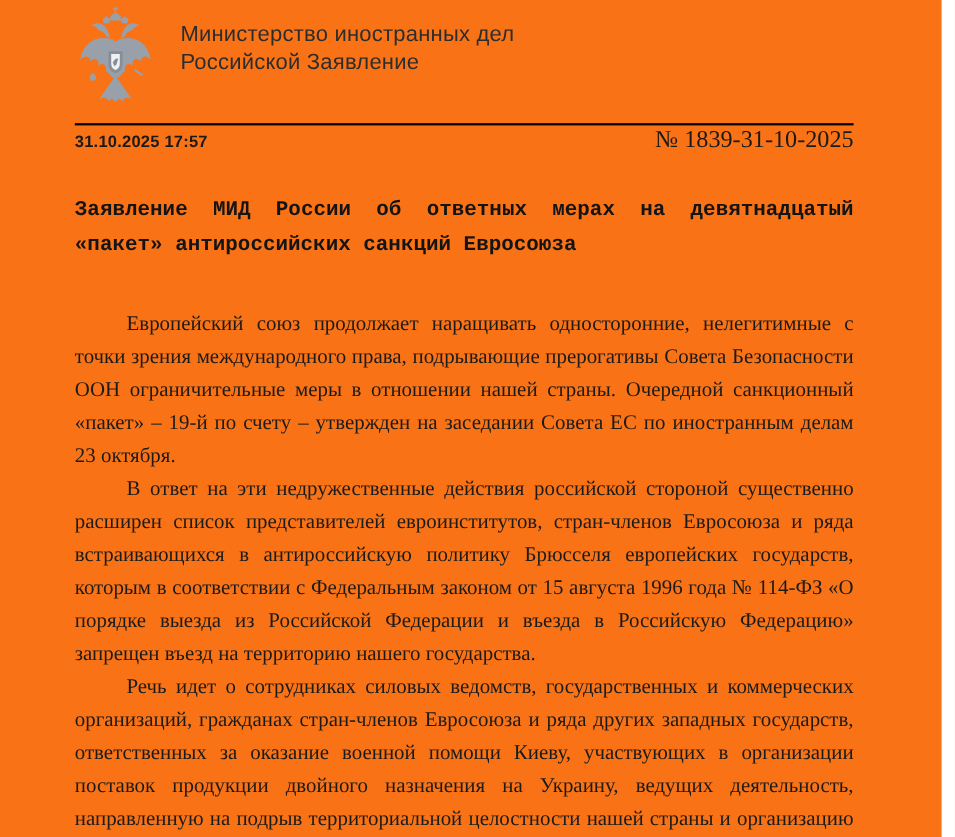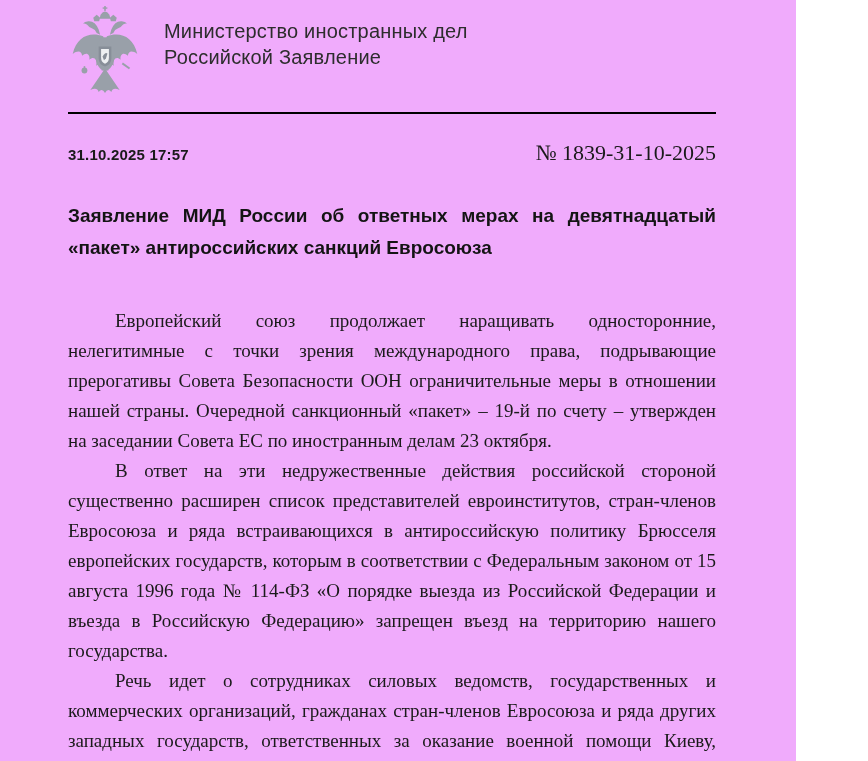--- a/index.html
+++ b/index.html
@@ -4,23 +4,23 @@
 <style>
   * { margin: 0; padding: 0; box-sizing: border-box; }
   html, body {
     width: 868px; height: 761px;
     background: #ffffff;
     overflow: hidden;
     font-family: "Liberation Serif", serif;
     color: #1b1b1b;
   }
   .page {
-    width: 796px; height: 761px;
+    width: 856px; height: 761px;
     padding: 6px 80px 0 68px;
-    background: #f0abfc;
+    background: #f97316;
   }
   
   .header {
     display: flex;
     align-items: flex-start;
   }
   .emblem {
     width: 74px; height: 88px;
     flex: 0 0 74px;
   }
@@ -35,41 +35,40 @@
   }
   
   .rule {
     margin-top: 18px;
     height: 2px;
     background: #000;
     border: none;
   }
   
   .meta-row {
-    margin-top: 26px;
     display: flex;
     justify-content: space-between;
     align-items: baseline;
   }
   .datetime {
     font-family: "Liberation Sans", sans-serif;
     font-weight: 700;
     font-size: 15px;
     color: #1a1a1a;
     letter-spacing: 0.2px;
   }
   .doc-number {
     font-family: "Liberation Serif", serif;
     font-size: 22px;
     color: #1a1a1a;
   }
   
   .doc-title {
     margin-top: 34px;
-    font-family: Liberation Sans, sans-serif;
+    font-family: Liberation Mono, monospace;
     font-weight: 700;
     font-size: 19px;
     line-height: 32px;
     text-align: justify;
     color: #141414;
   }
   
   .doc-body {
     margin-top: 42px;
     font-size: 19px;

